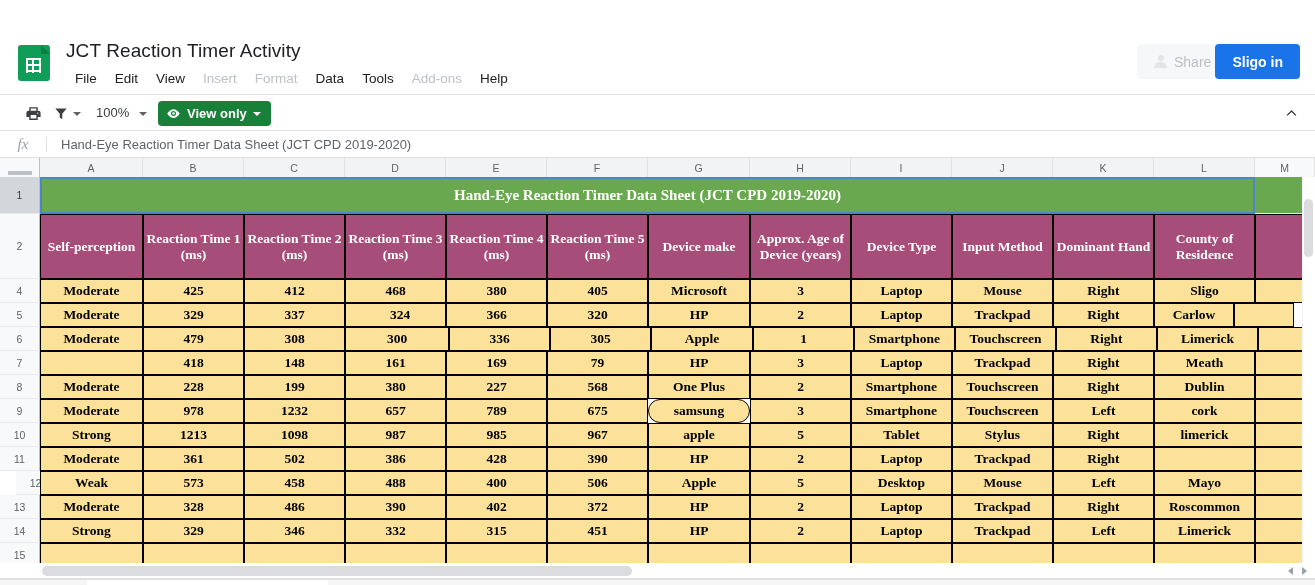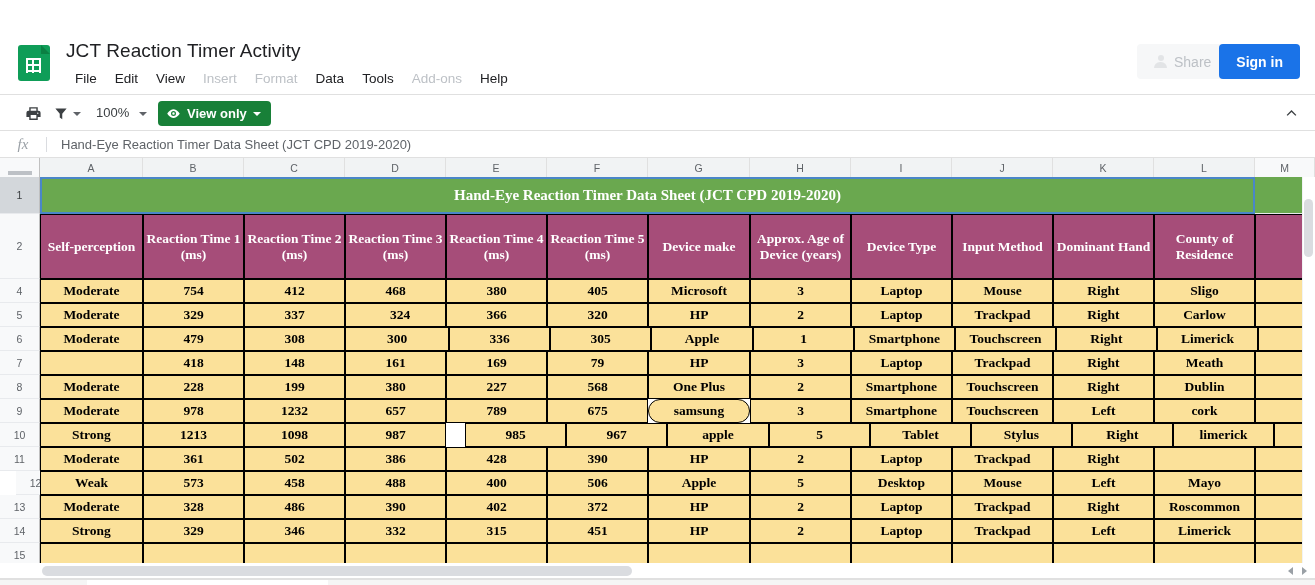--- a/index.html
+++ b/index.html
@@ -309,21 +309,21 @@
       <div class="menu-item disabled">Add-ons</div>
       <div class="menu-item">Help</div>
     </div>
 
   <div class="share-btn">
     <span class="share-person"></span>
     <span>Share</span>
   </div>
 
   <div class="signin-btn">
-    <span>Sign in</span>
+    <span>Sligo in</span>
   </div>
 </div>
 
 <div class="toolbar">
   <svg class="tb-print" viewBox="0 0 24 24">
     <path fill="#3c4043" d="M19 8h-1V3H6v5H5a3 3 0 0 0-3 3v6h4v4h12v-4h4v-6a3 3 0 0 0-3-3zM8 5h8v3H8V5zm8 14H8v-5h8v5zm3-7.5a1 1 0 1 1-1-1 1 1 0 0 1 1 1z"></path>
   </svg>
 
   <svg class="tb-filter" viewBox="0 0 24 24">
     <path fill="#3c4043" d="M3 4h18l-7 8.5V21l-4-2.5v-6z"></path>
@@ -401,21 +401,21 @@
         <div class="cell" style="width: 102px;">Device make</div>
         <div class="cell" style="width: 101px;">Approx. Age of Device (years)</div>
         <div class="cell" style="width: 101px;">Device Type</div>
         <div class="cell" style="width: 101px;">Input Method</div>
         <div class="cell" style="width: 101px;">Dominant Hand</div>
         <div class="cell" style="width: 101px;">County of Residence</div>
         <div class="cell empty-grid" style="width: 60px; height: 65px;"></div>
       </div>
       <div class="row data-row">
         <div class="cell" style="width: 103px;">Moderate</div>
-        <div class="cell" style="width: 101px;">754</div>
+        <div class="cell" style="width: 101px;">425</div>
         <div class="cell" style="width: 101px;">412</div>
         <div class="cell" style="width: 101px;">468</div>
         <div class="cell" style="width: 101px;">380</div>
         <div class="cell" style="width: 101px;">405</div>
         <div class="cell" style="width: 102px;">Microsoft</div>
         <div class="cell" style="width: 101px;">3</div>
         <div class="cell" style="width: 101px;">Laptop</div>
         <div class="cell" style="width: 101px;">Mouse</div>
         <div class="cell" style="width: 101px;">Right</div>
         <div class="cell" style="width: 101px;">Sligo</div>
@@ -426,21 +426,21 @@
         <div class="cell" style="width: 101px;">329</div>
         <div class="cell" style="width: 101px;">337</div>
         <div class="cell" style="width: 101px; padding-left: 12px;">324</div>
         <div class="cell" style="width: 101px;">366</div>
         <div class="cell" style="width: 101px;">320</div>
         <div class="cell" style="width: 102px;">HP</div>
         <div class="cell" style="width: 101px;">2</div>
         <div class="cell" style="width: 101px;">Laptop</div>
         <div class="cell" style="width: 101px;">Trackpad</div>
         <div class="cell" style="width: 101px;">Right</div>
-        <div class="cell" style="width: 101px;">Carlow</div>
+        <div class="cell" style="width: 80px;">Carlow</div>
         <div class="cell empty-grid" style="width: 60px; height: 24px;"></div>
       </div>
       <div class="row data-row">
         <div class="cell" style="width: 103px;">Moderate</div>
         <div class="cell" style="width: 101px;">479</div>
         <div class="cell" style="width: 101px;">308</div>
         <div class="cell" style="width: 104px;">300</div>
         <div class="cell" style="width: 101px;">336</div>
         <div class="cell" style="width: 101px;">305</div>
         <div class="cell" style="width: 102px;">Apple</div>
@@ -494,21 +494,21 @@
         <div class="cell" style="width: 101px;">Touchscreen</div>
         <div class="cell" style="width: 101px;">Left</div>
         <div class="cell" style="width: 101px;">cork</div>
         <div class="cell empty-grid" style="width: 60px; height: 24px;"></div>
       </div>
       <div class="row data-row">
         <div class="cell" style="width: 103px;">Strong</div>
         <div class="cell" style="width: 101px;">1213</div>
         <div class="cell" style="width: 101px;">1098</div>
         <div class="cell" style="width: 101px;">987</div>
-        <div class="cell" style="width: 101px; margin-left: 19px;">985</div>
+        <div class="cell" style="width: 101px;">985</div>
         <div class="cell" style="width: 101px;">967</div>
         <div class="cell" style="width: 102px;">apple</div>
         <div class="cell" style="width: 101px;">5</div>
         <div class="cell" style="width: 101px;">Tablet</div>
         <div class="cell" style="width: 101px;">Stylus</div>
         <div class="cell" style="width: 101px;">Right</div>
         <div class="cell" style="width: 101px;">limerick</div>
         <div class="cell empty-grid" style="width: 60px; height: 24px;"></div>
       </div>
       <div class="row data-row">

